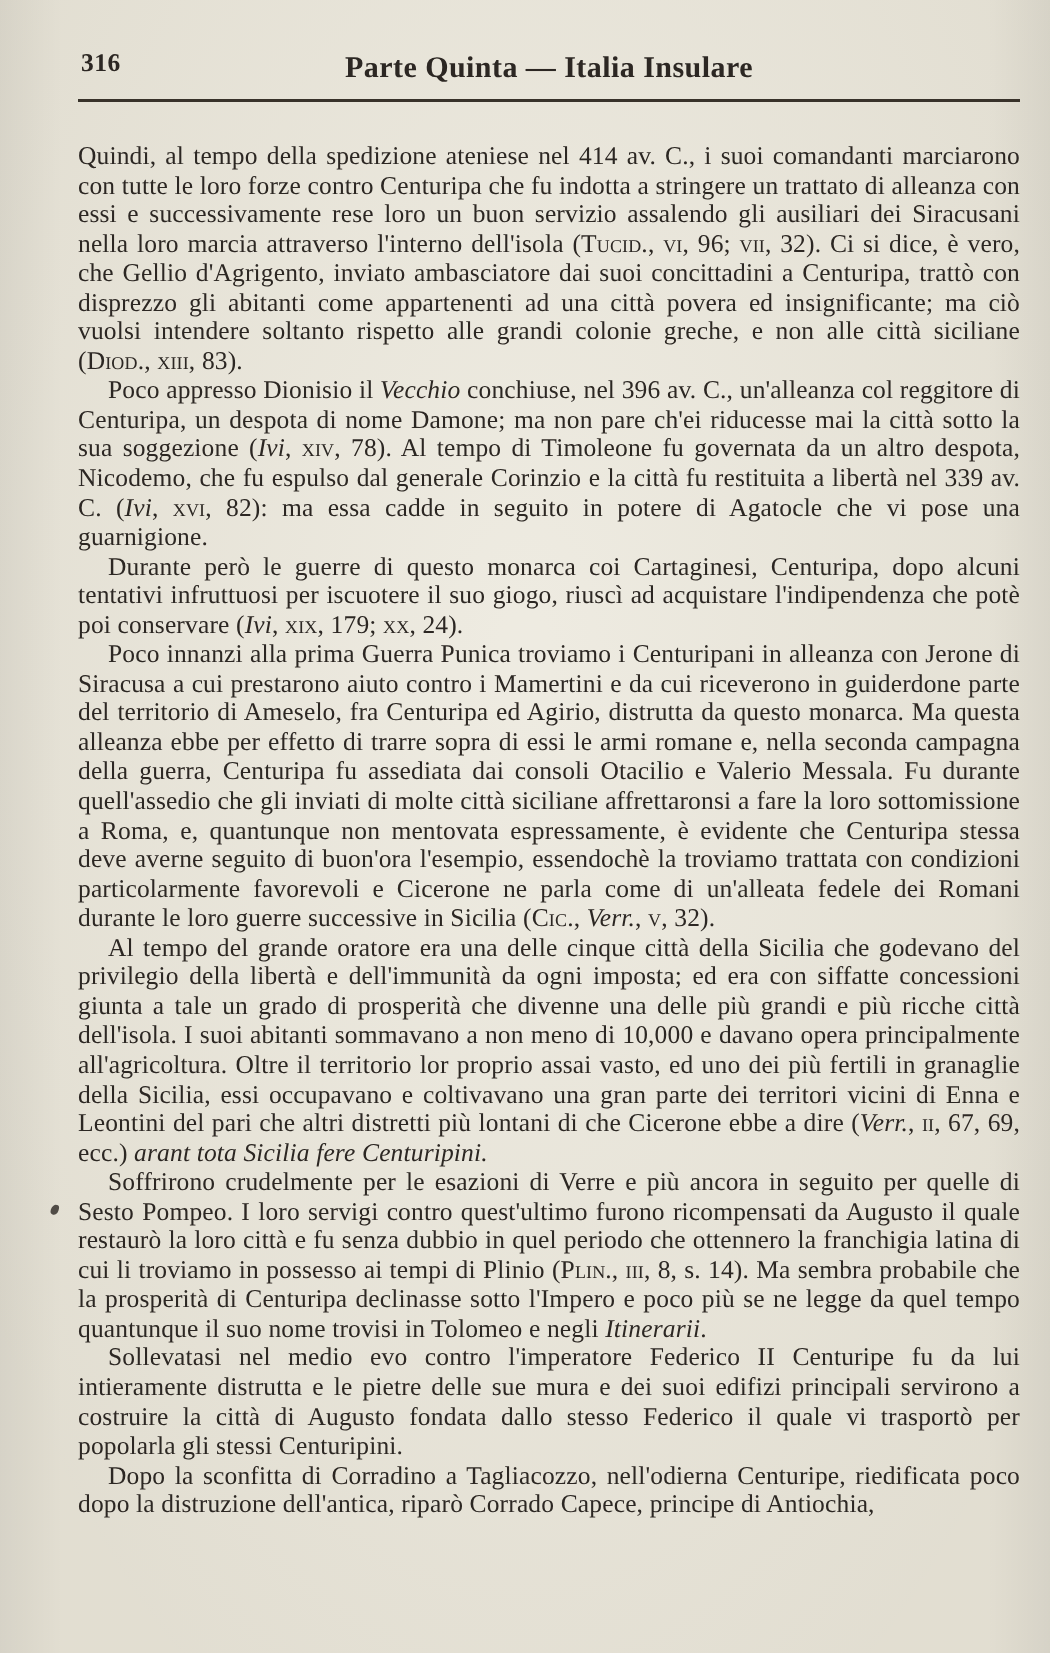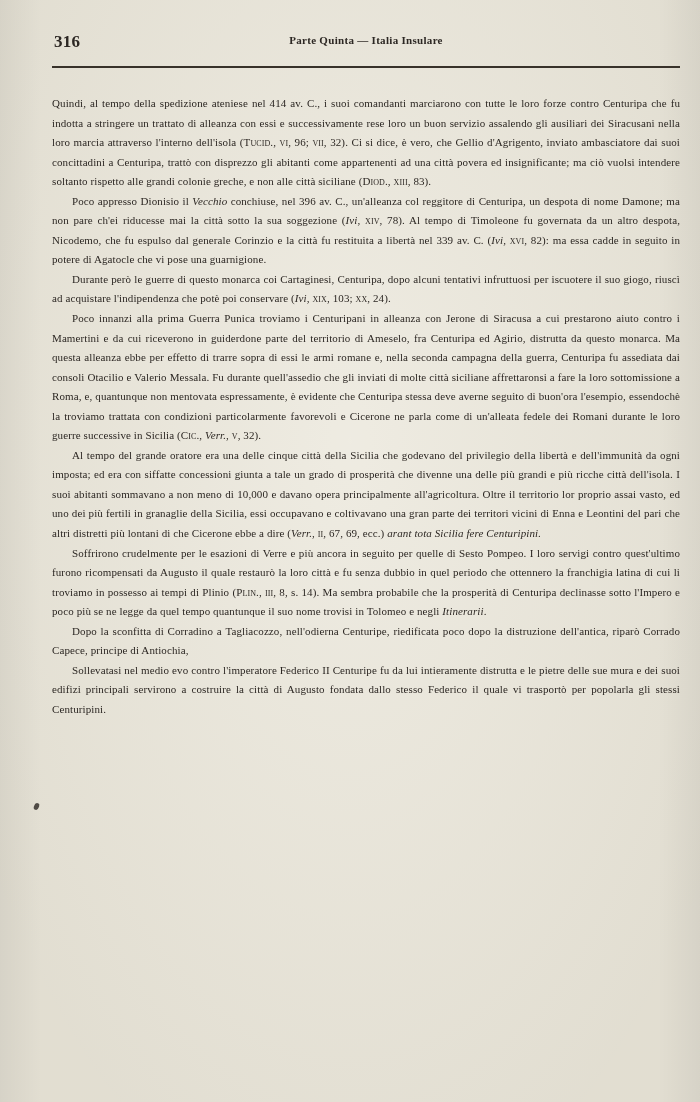--- a/index.html
+++ b/index.html
@@ -39,30 +39,30 @@
     top:0;
     font-size:17px;
     font-weight:bold;
   }
   .head-title{
     position:absolute;
     left:0;right:0;
     top:2px;
     text-align:center;
     font-weight:bold;
-    font-size:11px;
+    font-size:20px;
   }
   .head-rule{
     margin-top:10px;
     height:0;
     border-top:2.5px solid var(--rule);
   }
   .page-body{
     margin-top:26px;
-    font-size:11px;
+    font-size:17px;
     line-height:19.55px;
     text-align:justify;
     letter-spacing:0.1px;
   }
   .page-body p{
     margin:0;
     padding:0;
   }
   .page-body p.indent{
     text-indent:20px;
@@ -87,20 +87,20 @@
 <div class="page">
   <div class="running-head">
     <span class="page-number">316</span>
     <span class="head-title">Parte Quinta — Italia Insulare</span>
   </div>
   <div class="head-rule"></div>
   <div class="ink-mark"></div>
   <div class="page-body">
       <p><span>Quindi, al tempo della spedizione ateniese nel 414 av. C., i suoi comandanti marciarono con tutte le loro forze contro Centuripa che fu indotta a stringere un trattato di alleanza con essi e successivamente rese loro un buon servizio assalendo gli ausiliari dei Siracusani nella loro marcia attraverso l'interno dell'isola (</span><span class="sc">Tucid.</span><span>, </span><span class="sc">vi</span><span>, 96; </span><span class="sc">vii</span><span>, 32). Ci si dice, è vero, che Gellio d'Agrigento, inviato ambasciatore dai suoi concittadini a Centuripa, trattò con disprezzo gli abitanti come appartenenti ad una città povera ed insignificante; ma ciò vuolsi intendere soltanto rispetto alle grandi colonie greche, e non alle città siciliane (</span><span class="sc">Diod.</span><span>, </span><span class="sc">xiii</span><span>, 83).</span></p>
       <p class="indent"><span>Poco appresso Dionisio il </span><span class="it">Vecchio</span><span> conchiuse, nel 396 av. C., un'alleanza col reggitore di Centuripa, un despota di nome Damone; ma non pare ch'ei riducesse mai la città sotto la sua soggezione (</span><span class="it">Ivi</span><span>, </span><span class="sc">xiv</span><span>, 78). Al tempo di Timoleone fu governata da un altro despota, Nicodemo, che fu espulso dal generale Corinzio e la città fu restituita a libertà nel 339 av. C. (</span><span class="it">Ivi</span><span>, </span><span class="sc">xvi</span><span>, 82): ma essa cadde in seguito in potere di Agatocle che vi pose una guarnigione.</span></p>
-      <p class="indent"><span>Durante però le guerre di questo monarca coi Cartaginesi, Centuripa, dopo alcuni tentativi infruttuosi per iscuotere il suo giogo, riuscì ad acquistare l'indipendenza che potè poi conservare (</span><span class="it">Ivi</span><span>, </span><span class="sc">xix</span><span>, 103; </span><span class="sc">xx</span><span>, 24).</span></p>
+      <p class="indent"><span>Durante però le guerre di questo monarca coi Cartaginesi, Centuripa, dopo alcuni tentativi infruttuosi per iscuotere il suo giogo, riuscì ad acquistare l'indipendenza che potè poi conservare (</span><span class="it">Ivi</span><span>, </span><span class="sc">xix</span><span>, 179; </span><span class="sc">xx</span><span>, 24).</span></p>
       <p class="indent"><span>Poco innanzi alla prima Guerra Punica troviamo i Centuripani in alleanza con Jerone di Siracusa a cui prestarono aiuto contro i Mamertini e da cui riceverono in guiderdone parte del territorio di Ameselo, fra Centuripa ed Agirio, distrutta da questo monarca. Ma questa alleanza ebbe per effetto di trarre sopra di essi le armi romane e, nella seconda campagna della guerra, Centuripa fu assediata dai consoli Otacilio e Valerio Messala. Fu durante quell'assedio che gli inviati di molte città siciliane affrettaronsi a fare la loro sottomissione a Roma, e, quantunque non mentovata espressamente, è evidente che Centuripa stessa deve averne seguito di buon'ora l'esempio, essendochè la troviamo trattata con condizioni particolarmente favorevoli e Cicerone ne parla come di un'alleata fedele dei Romani durante le loro guerre successive in Sicilia (</span><span class="sc">Cic.</span><span>, </span><span class="it">Verr.</span><span>, </span><span class="sc">v</span><span>, 32).</span></p>
       <p class="indent"><span>Al tempo del grande oratore era una delle cinque città della Sicilia che godevano del privilegio della libertà e dell'immunità da ogni imposta; ed era con siffatte concessioni giunta a tale un grado di prosperità che divenne una delle più grandi e più ricche città dell'isola. I suoi abitanti sommavano a non meno di 10,000 e davano opera principalmente all'agricoltura. Oltre il territorio lor proprio assai vasto, ed uno dei più fertili in granaglie della Sicilia, essi occupavano e coltivavano una gran parte dei territori vicini di Enna e Leontini del pari che altri distretti più lontani di che Cicerone ebbe a dire (</span><span class="it">Verr.</span><span>, </span><span class="sc">ii</span><span>, 67, 69, ecc.) </span><span class="it">arant tota Sicilia fere Centuripini.</span></p>
       <p class="indent"><span>Soffrirono crudelmente per le esazioni di Verre e più ancora in seguito per quelle di Sesto Pompeo. I loro servigi contro quest'ultimo furono ricompensati da Augusto il quale restaurò la loro città e fu senza dubbio in quel periodo che ottennero la franchigia latina di cui li troviamo in possesso ai tempi di Plinio (</span><span class="sc">Plin.</span><span>, </span><span class="sc">iii</span><span>, 8, s. 14). Ma sembra probabile che la prosperità di Centuripa declinasse sotto l'Impero e poco più se ne legge da quel tempo quantunque il suo nome trovisi in Tolomeo e negli </span><span class="it">Itinerarii</span><span>.</span></p>
+      <p class="indent"><span>Sollevatasi nel medio evo contro l'imperatore Federico II Centuripe fu da lui intieramente distrutta e le pietre delle sue mura e dei suoi edifizi principali servirono a costruire la città di Augusto fondata dallo stesso Federico il quale vi trasportò per popolarla gli stessi Centuripini.</span></p>
       <p class="indent"><span>Dopo la sconfitta di Corradino a Tagliacozzo, nell'odierna Centuripe, riedificata poco dopo la distruzione dell'antica, riparò Corrado Capece, principe di Antiochia,</span></p>
-      <p class="indent"><span>Sollevatasi nel medio evo contro l'imperatore Federico II Centuripe fu da lui intieramente distrutta e le pietre delle sue mura e dei suoi edifizi principali servirono a costruire la città di Augusto fondata dallo stesso Federico il quale vi trasportò per popolarla gli stessi Centuripini.</span></p>
     </div>
 </div>
 
 </body></html>

